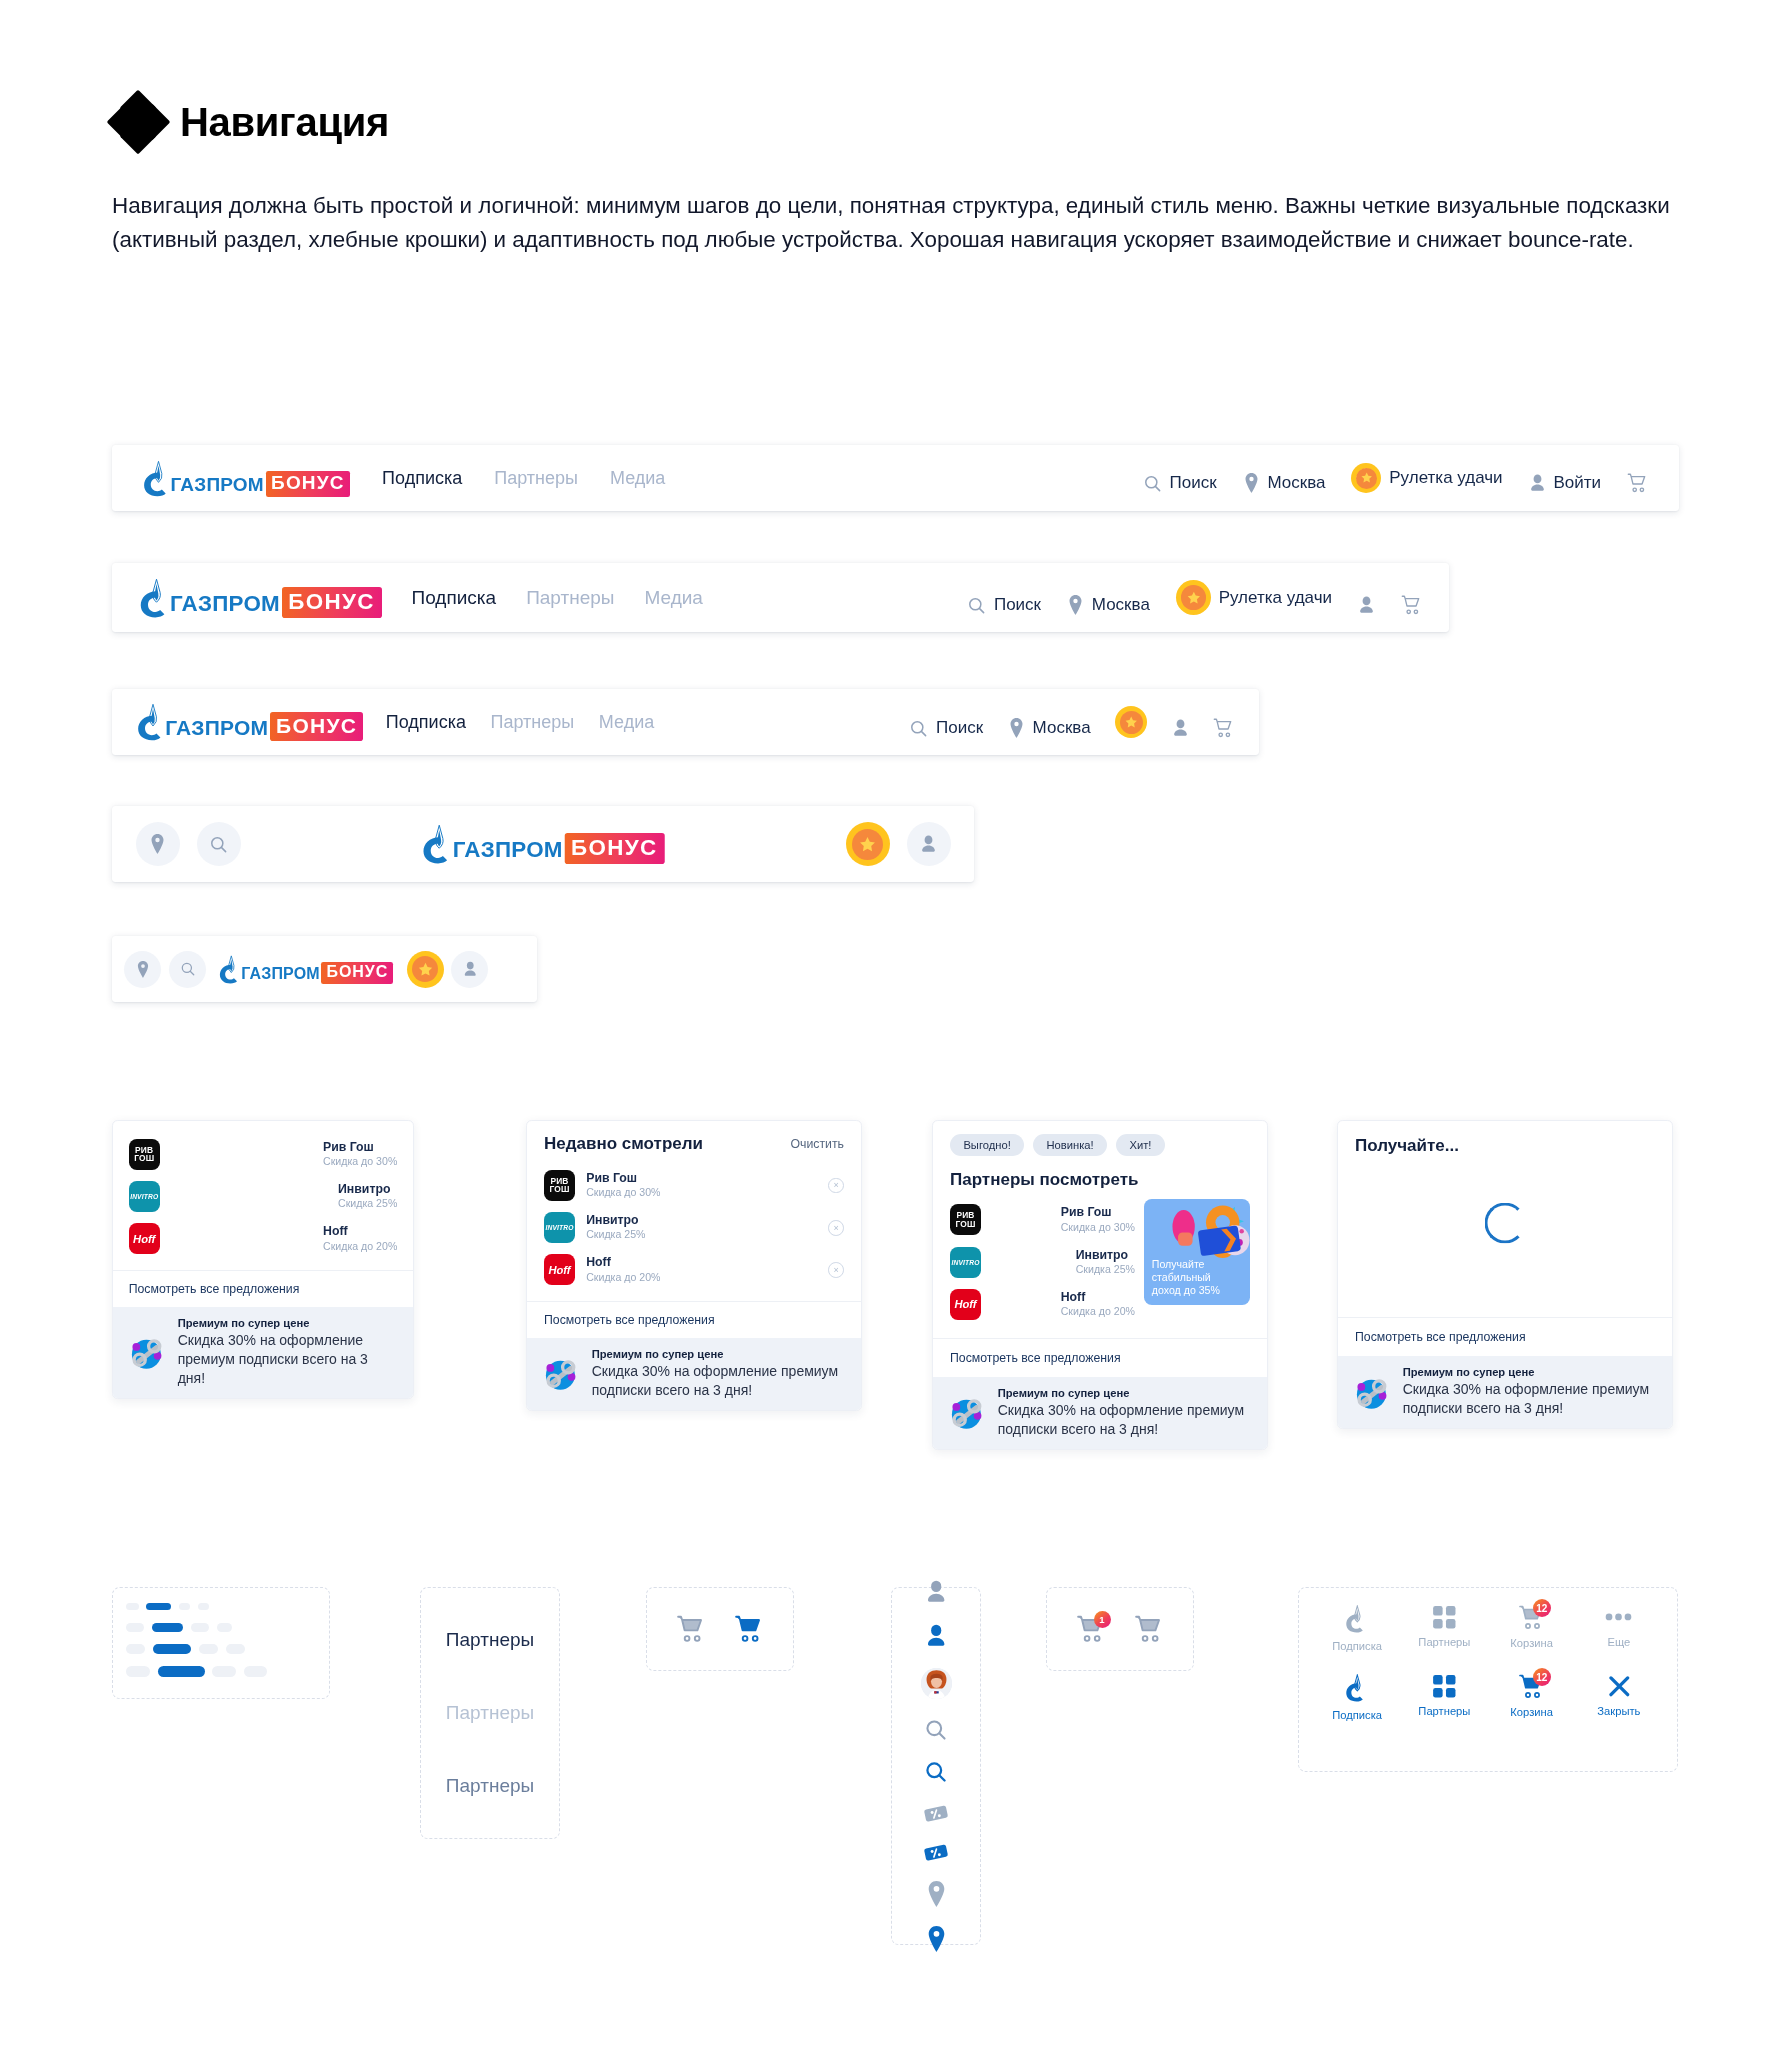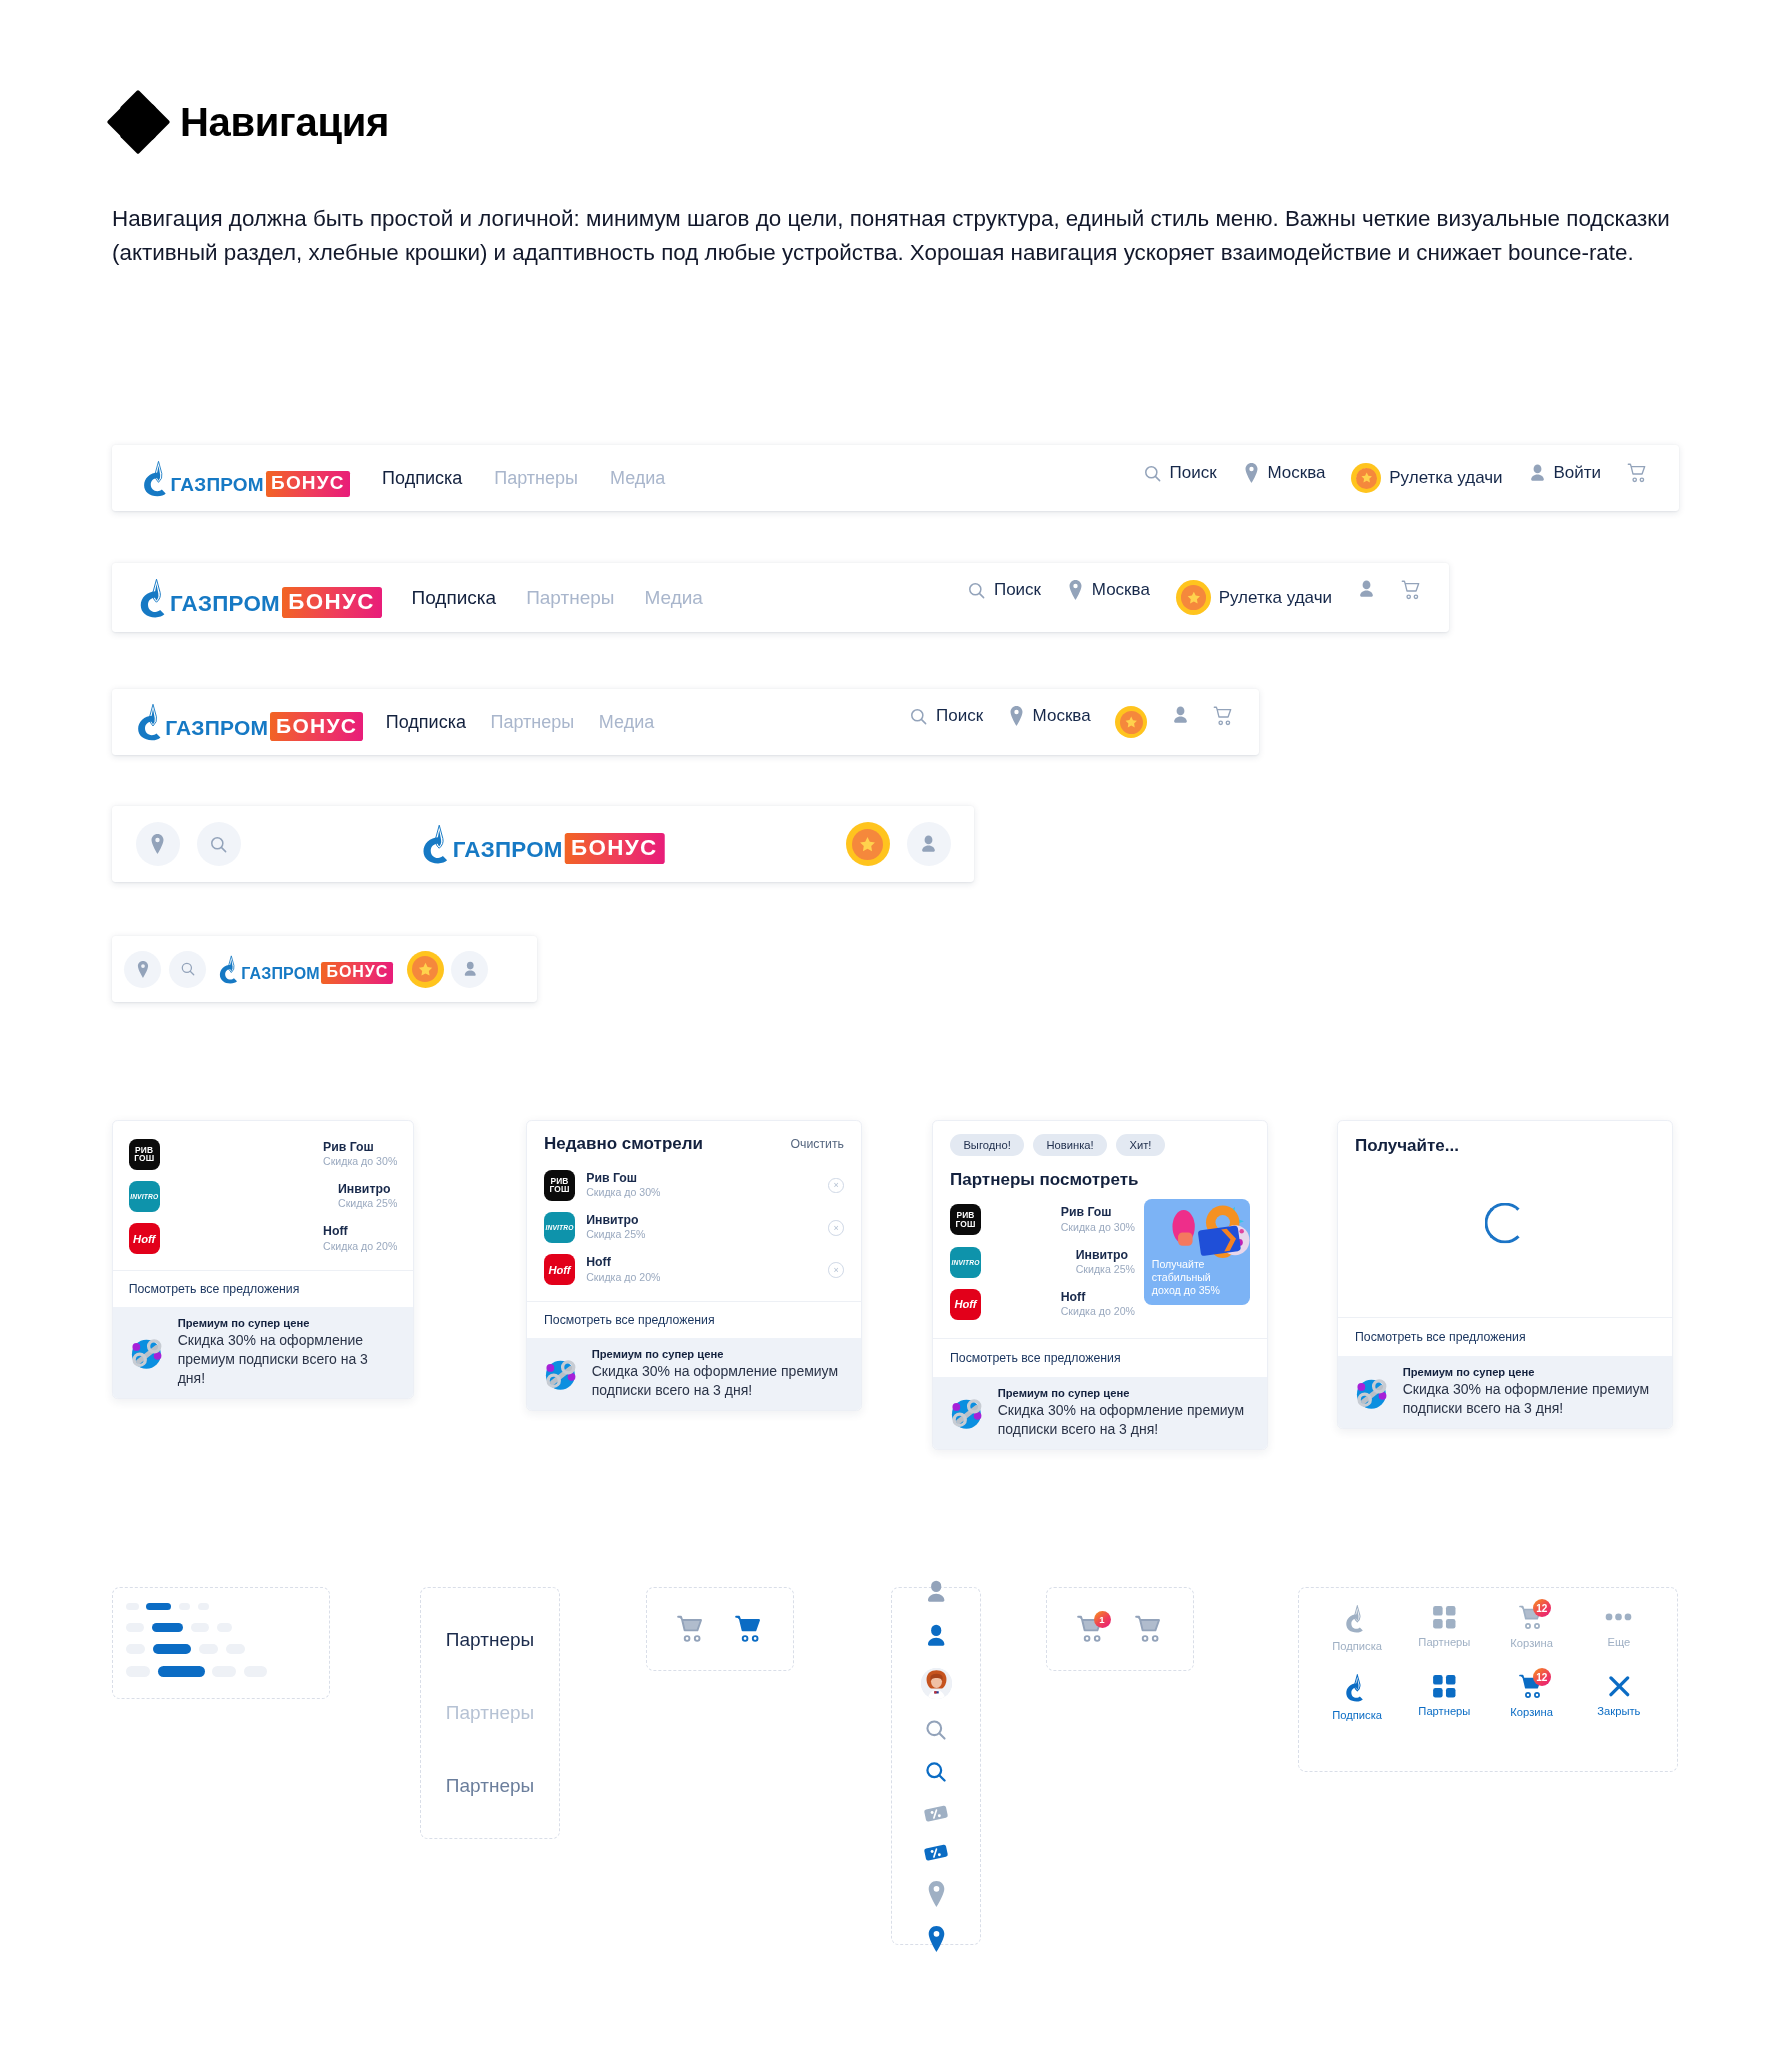--- a/index.html
+++ b/index.html
@@ -23,36 +23,36 @@
   }
   .diamond-mark i.d1 { left: 13.4px; top: 0px;  width: 26px; height: 26px; }
   .diamond-mark i.d2 { left: 0px;  top: 14px; width: 26px; height: 26px; }
   .diamond-mark i.d3 { left: 27px; top: 14px; width: 26px; height: 26px; }
   .diamond-mark i.d4 { left: 13.4px; top: 28px; width: 26px; height: 26px; }
   .page-title {
     font-size: 40px; font-weight: 700; letter-spacing: -0.3px; color: #000;
     line-height: 1;
   }
   .page-desc {
-    margin-top: 53px; width: 1572px;
+    margin-top: 40px; width: 1572px;
     font-size: 22.4px; line-height: 1.52; color: #12182b; font-weight: 400;
   }
 
   
   .navbar {
     position: absolute; background: #fff; border-radius: 3.4px;
     box-shadow: 0 1.7px 7.8px rgba(24,40,72,.10), 0 0.6px 1.7px rgba(24,40,72,.06);
     display: flex; align-items: center;
   }
   .nav-left { display: flex; align-items: center; }
   .nav-links { display: flex; align-items: center; }
   .nav-link { white-space: nowrap; cursor: pointer; }
   .nav-link.active { color: #13213e; font-weight: 400; }
   .nav-link.muted  { color: #a9b6cc; }
-  .nav-right { display: flex; align-items: flex-start; margin-left: auto; }
+  .nav-right { display: flex; align-items: flex-end; margin-left: auto; }
   .nav-item { display: flex; align-items: center; cursor: pointer; white-space: nowrap; }
   .nav-item .lbl { color: #16284a; }
 
   
   .gz { display: inline-flex; align-items: flex-end; position: relative; }
   .gz-bonus {
     color: #fff; font-weight: 700; letter-spacing: .06em;
     background: linear-gradient(95deg,#f26522 0%,#ef3c5c 55%,#e81c7a 100%);
     display: inline-block; text-align: center;
   }

